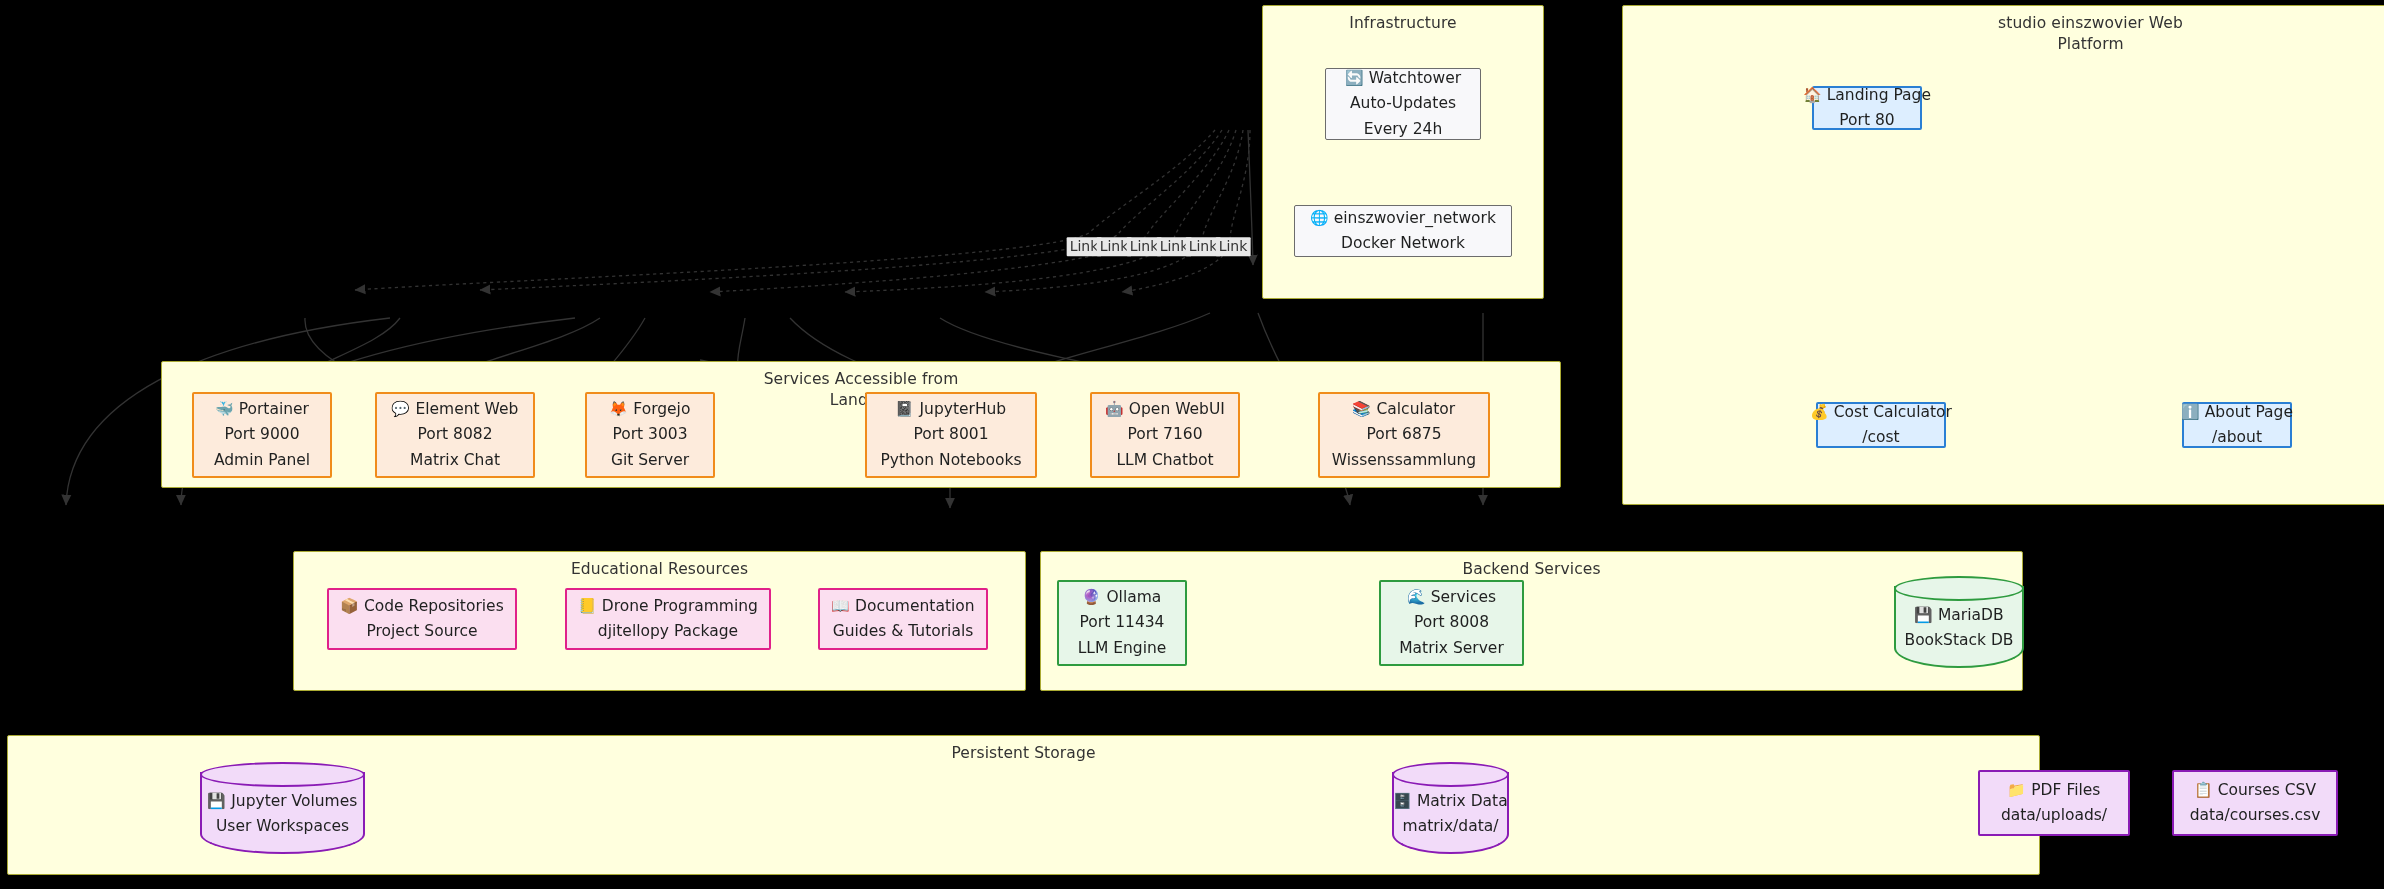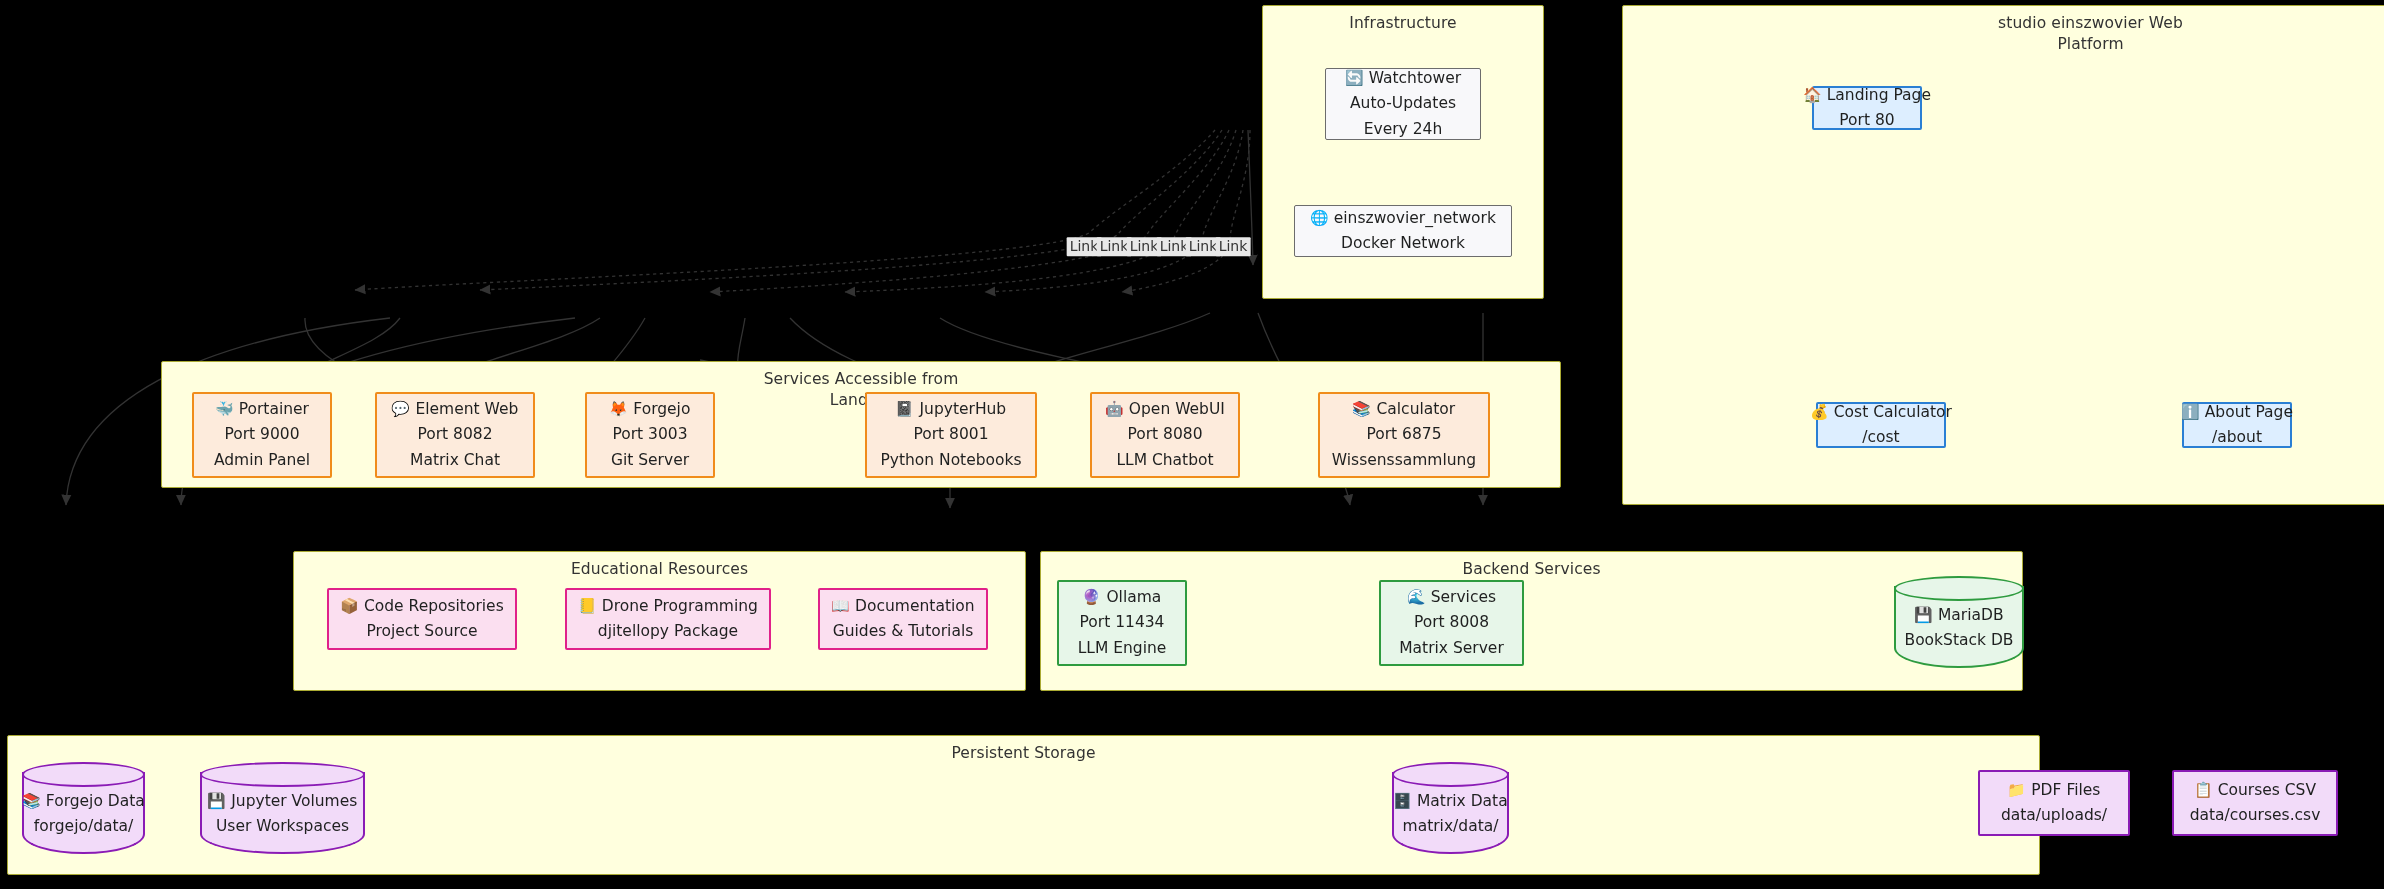--- a/index.html
+++ b/index.html
@@ -211,21 +211,21 @@
       <span>JupyterHub</span>
     </span>
     <span class="ln">Port 8001</span>
     <span class="ln">Python Notebooks</span>
   </div>
   <div class="node n-orange" style="left:1090px;top:392px;width:150px;height:86px;">
     <span class="ln t">
       <span class="ico">🤖</span>
       <span>Open WebUI</span>
     </span>
-    <span class="ln">Port 8080</span>
+    <span class="ln">Port 7160</span>
     <span class="ln">LLM Chatbot</span>
   </div>
   <div class="node n-orange" style="left:1318px;top:392px;width:172px;height:86px;">
     <span class="ln t">
       <span class="ico">📚</span>
       <span>Calculator</span>
     </span>
     <span class="ln">Port 6875</span>
     <span class="ln">Wissenssammlung</span>
   </div>
@@ -283,31 +283,20 @@
         <span>MariaDB</span>
       </span>
       <span class="ln">BookStack DB</span>
     </div>
   </div>
 
   <div class="cluster" style="left:7px;top:735px;width:2033px;height:140px;">
     <div class="cluster-title">Persistent Storage</div>
   </div>
 
-  <div class="cyl" style="left:22px;top:762px;width:123px;height:92px;">
-    <div class="body"></div>
-    <div class="top"></div>
-    <div class="txt">
-      <span class="ln t">
-        <span class="ico">📚</span>
-        <span>Forgejo Data</span>
-      </span>
-      <span class="ln">forgejo/data/</span>
-    </div>
-  </div>
 
   <div class="cyl" style="left:1392px;top:762px;width:117px;height:92px;">
     <div class="body"></div>
     <div class="top"></div>
     <div class="txt">
       <span class="ln t">
         <span class="ico">🗄️</span>
         <span>Matrix Data</span>
       </span>
       <span class="ln">matrix/data/</span>

